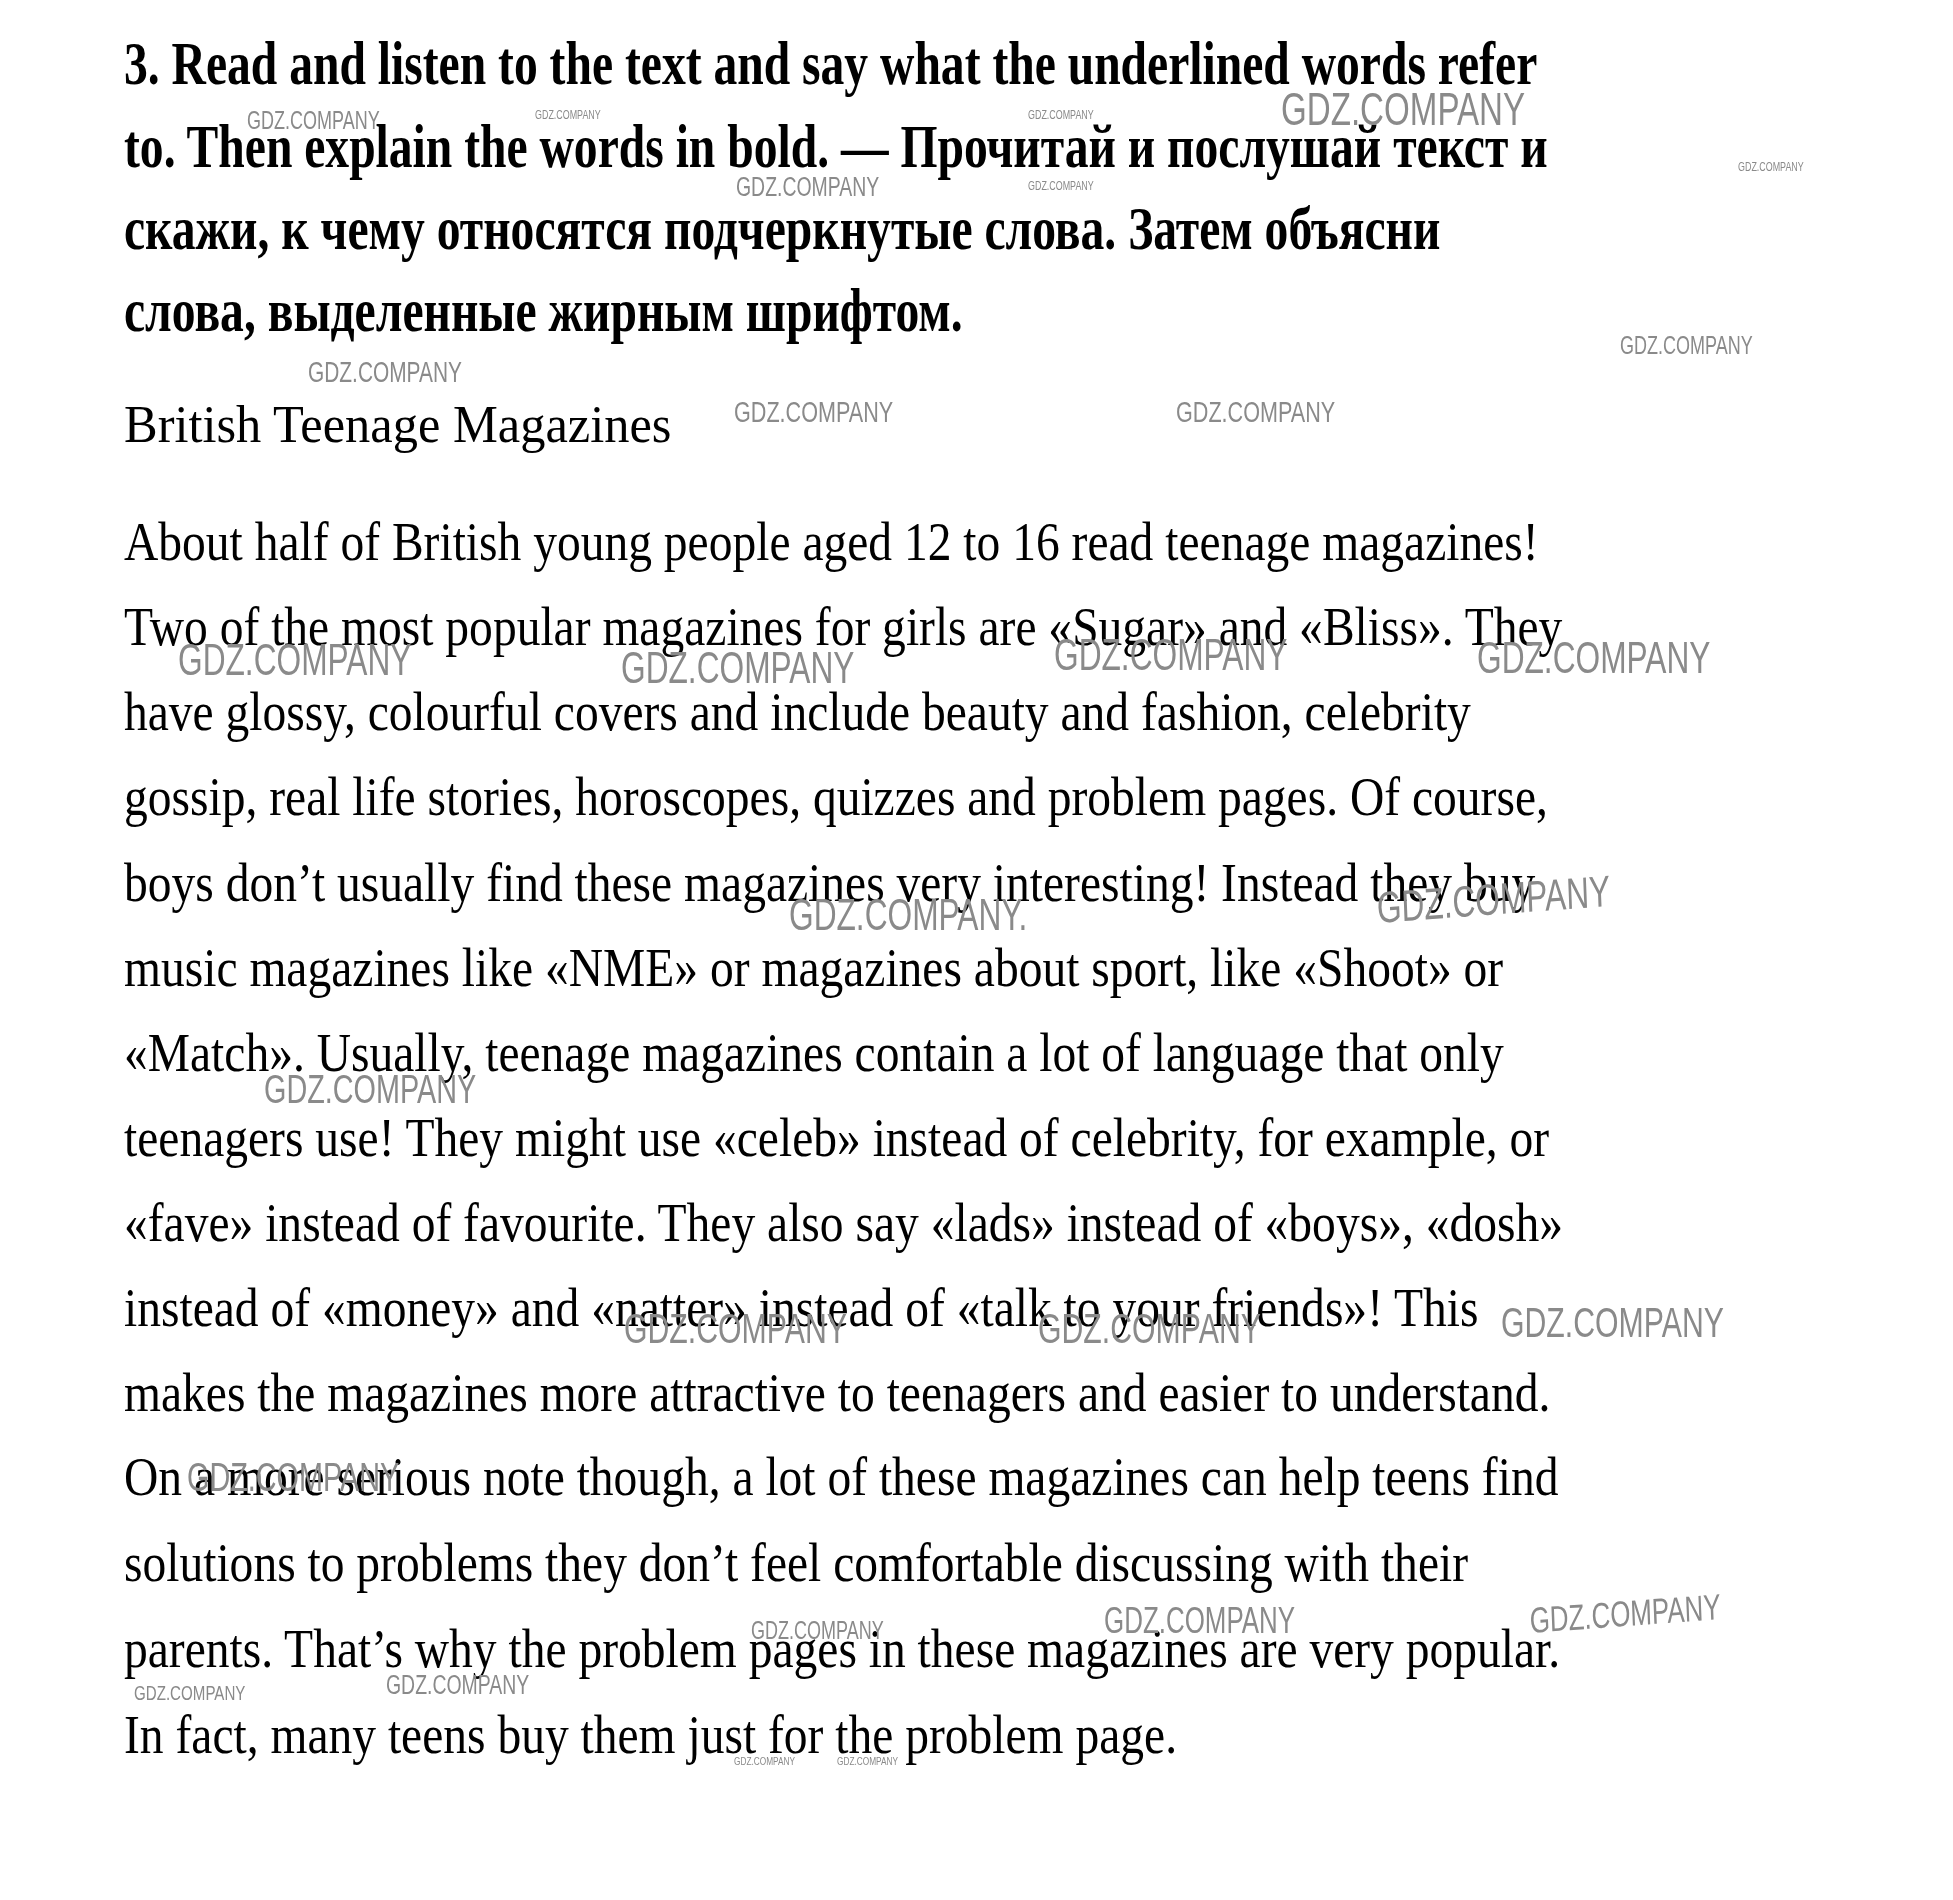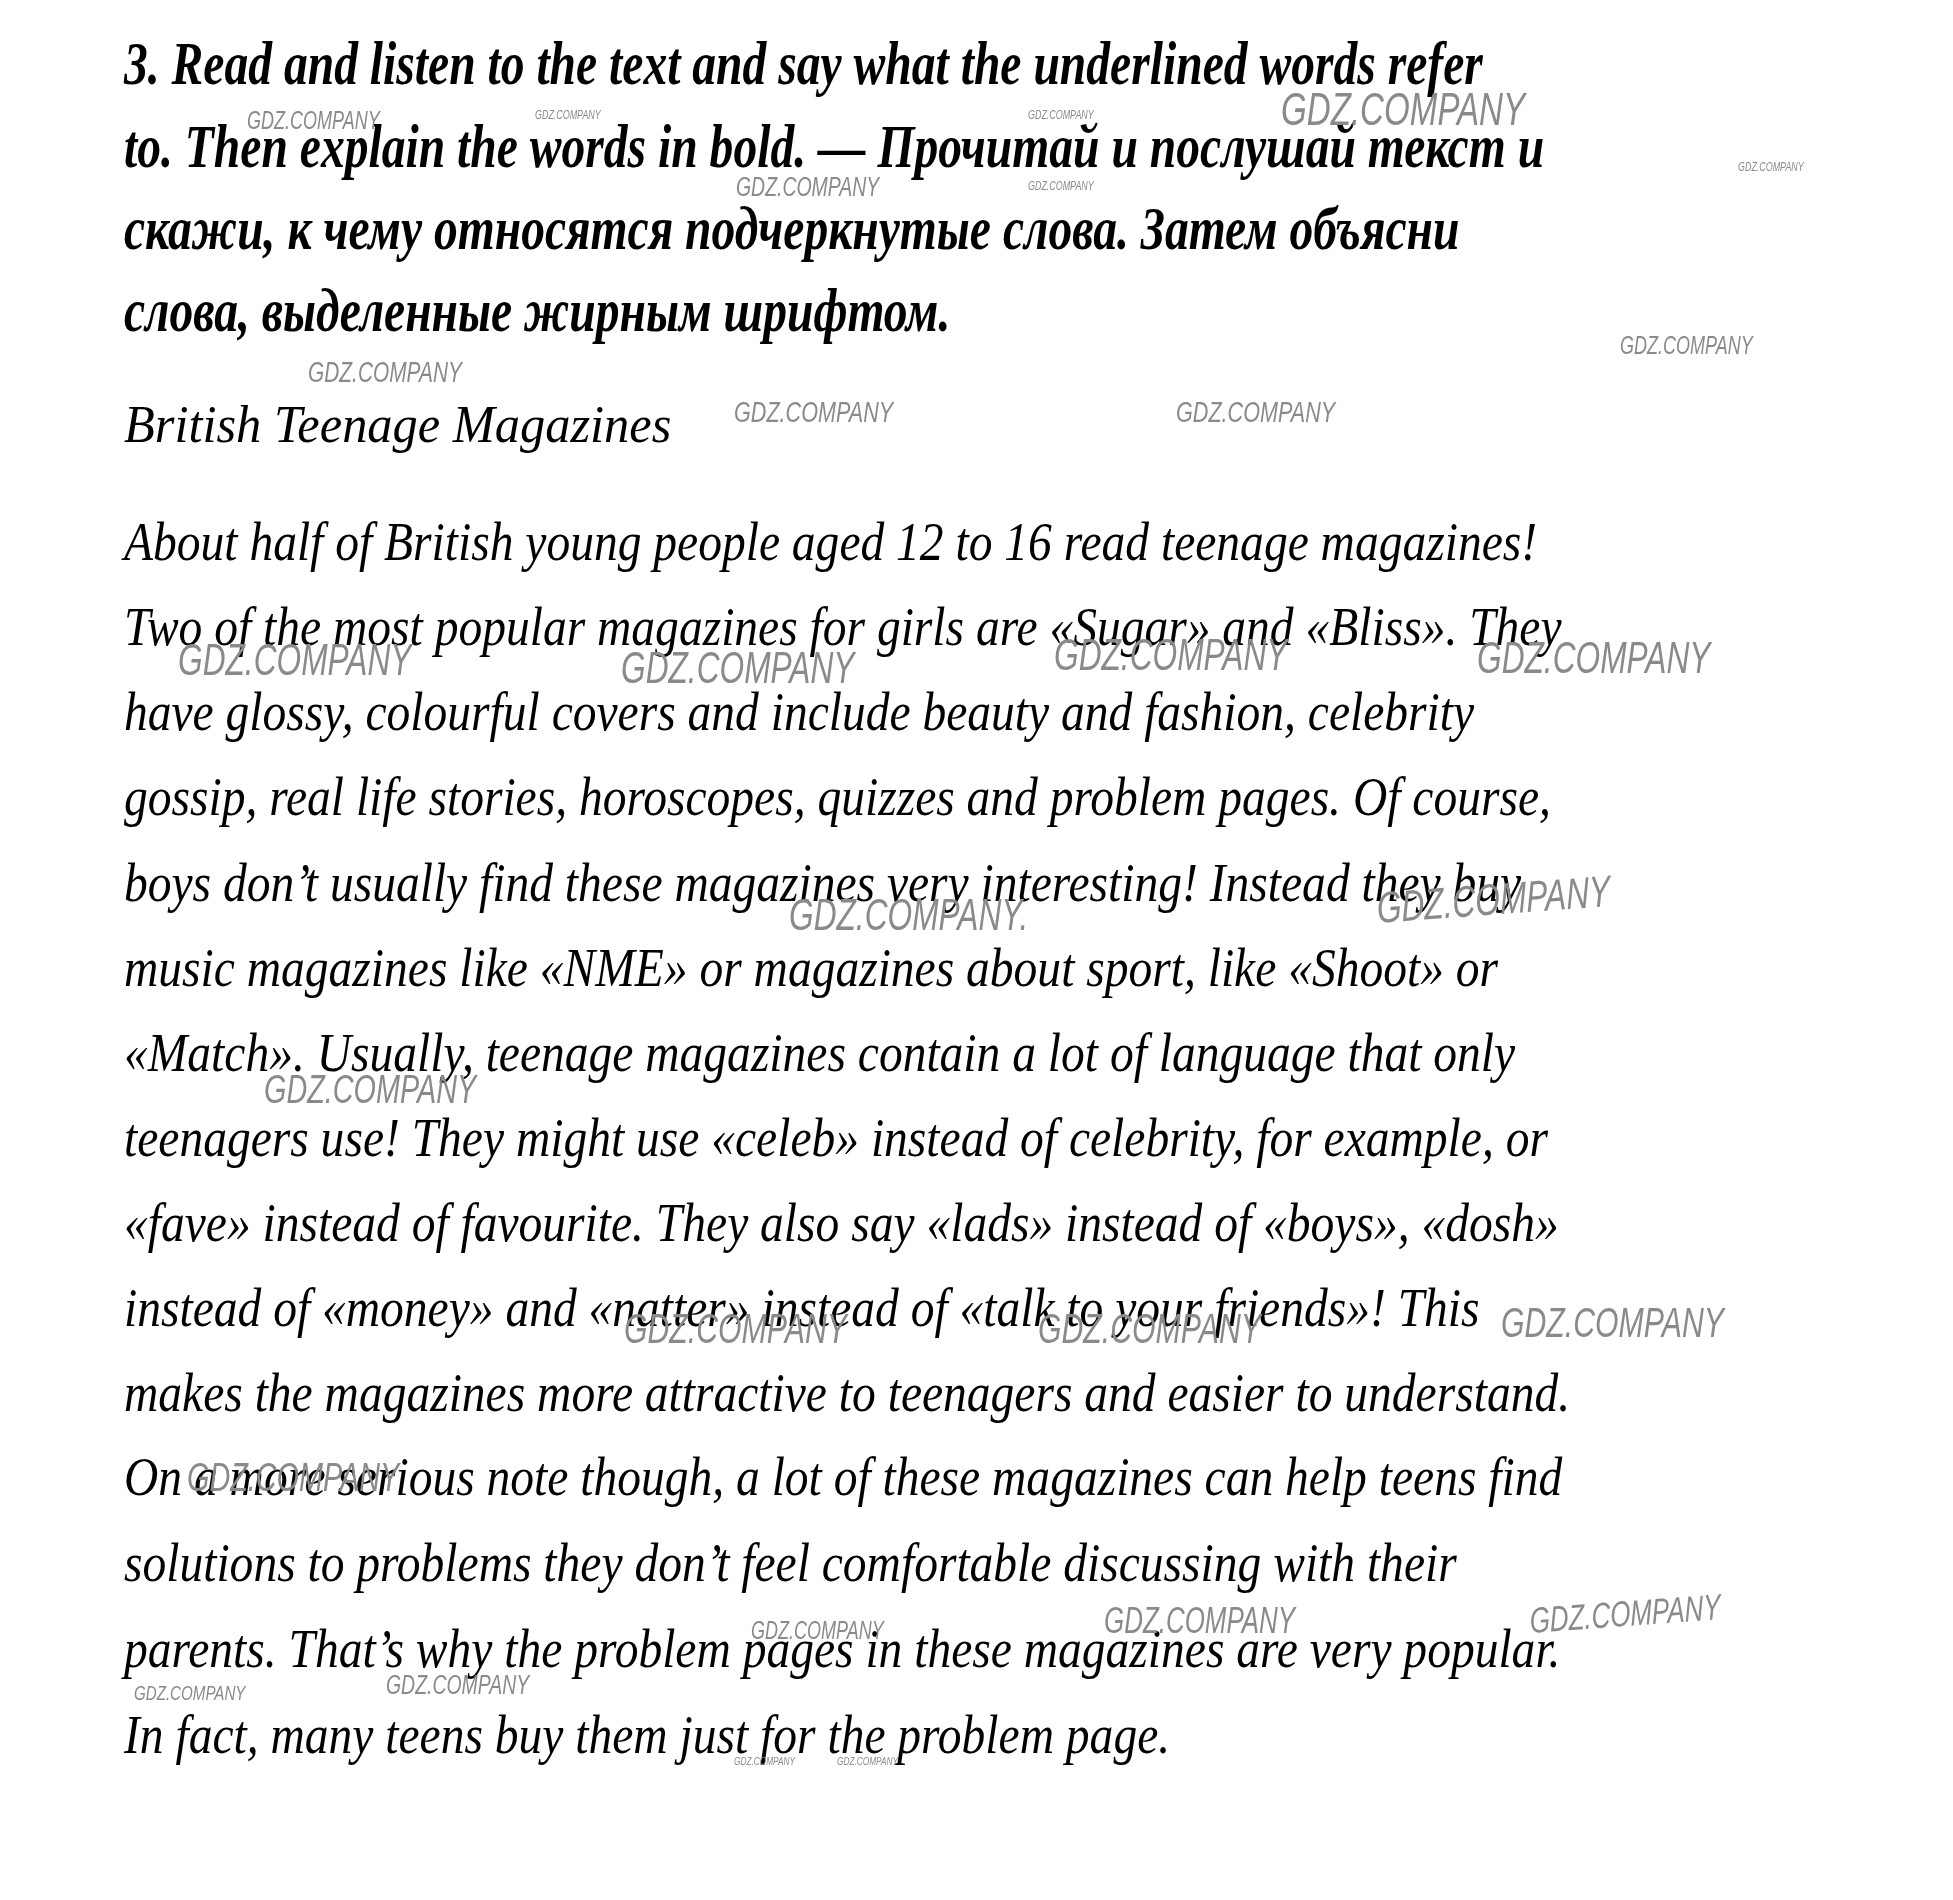--- a/index.html
+++ b/index.html
@@ -4,21 +4,20 @@
 <style>
   html, body { margin: 0; padding: 0; background: #ffffff; }
   .page {
     position: relative;
     width: 1954px;
     height: 1900px;
     background: #ffffff;
     overflow: hidden;
     font-family: "Liberation Serif", serif;
     color: #000000;
-    font-style: italic;
   }
   
   .h-line {
     position: absolute;
     left: 124px;
     font-weight: bold;
     font-size: 61px;
     line-height: 1;
     white-space: nowrap;
     transform: scaleX(0.78);

